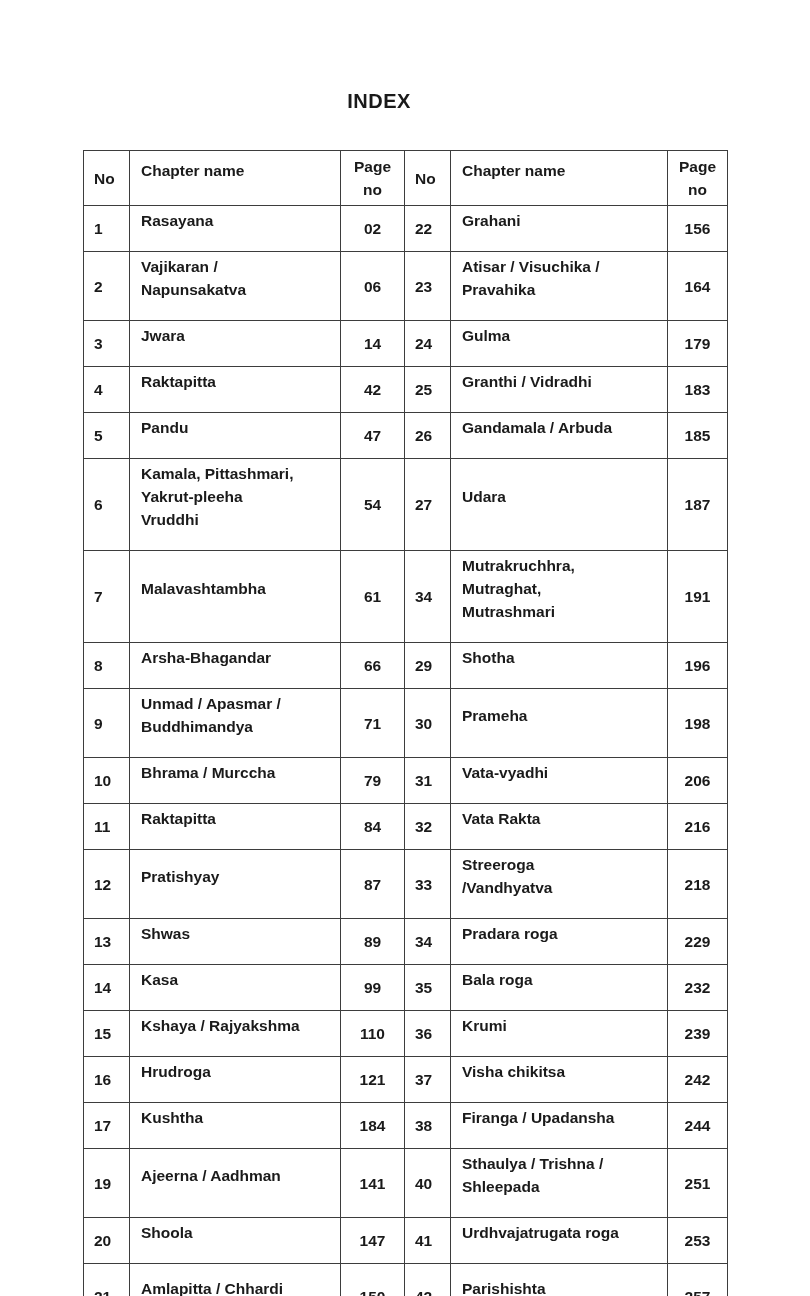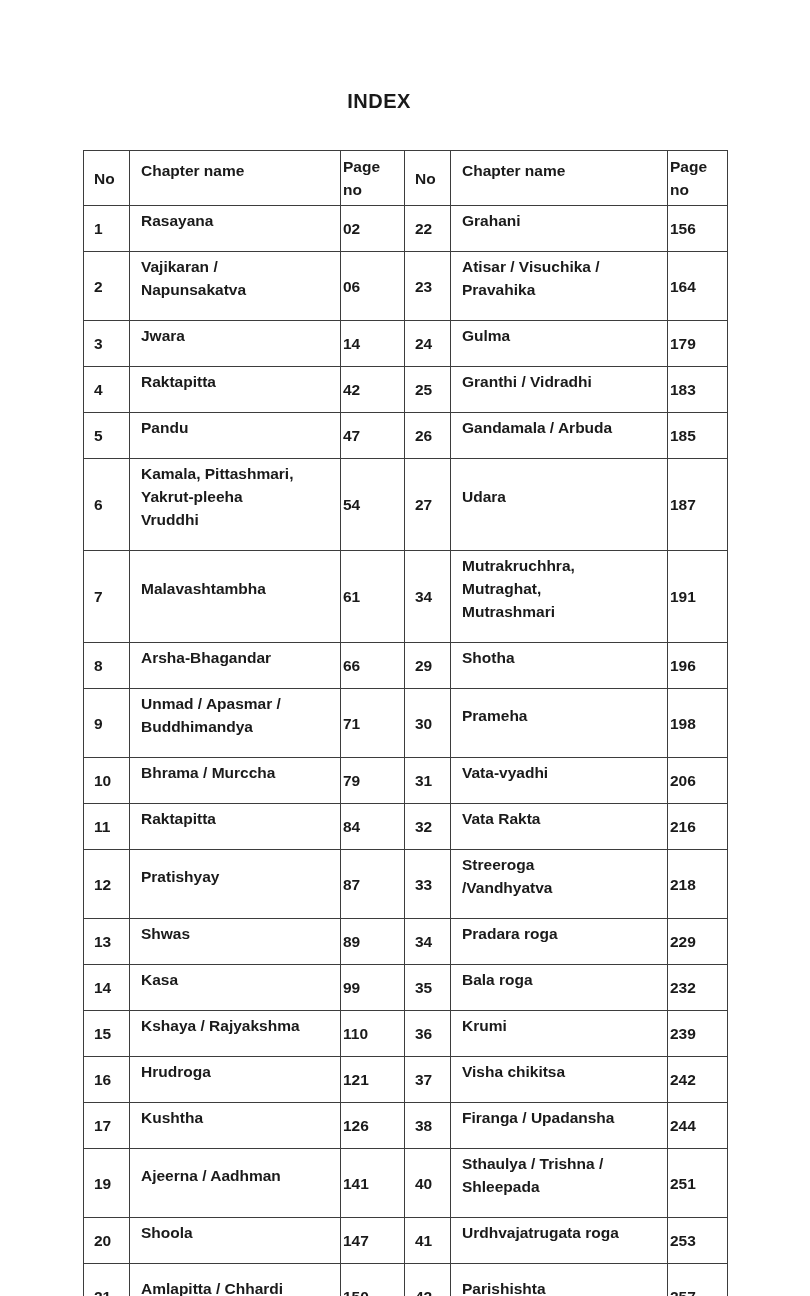--- a/index.html
+++ b/index.html
@@ -43,21 +43,21 @@
     white-space: pre-line;
     overflow: hidden;
   }
   thead tr { height: 55px; }
   tr.lines-1 { height: 41px; }
   tr.lines-2 { height: 53px; }
   tr.lines-3 { height: 73px; }
   tbody tr:last-child { height: 66px; }
   .col-no      { text-align: left;   padding: 3px 2px 3px 10px; }
   .col-chapter { text-align: left;   padding: 3px 4px 19px 11px; }
-  .col-page    { text-align: left; padding: 3px 2px; }
+  .col-page    { text-align: center; padding: 3px 2px; }
   .page-footer {
     margin-top: 10px;
     text-align: center;
     font-family: "Liberation Serif", serif;
     font-size: 25px;
     font-weight: bold;
   }
 </style>
 </head>
 <body>
@@ -218,21 +218,21 @@
           <td class="col-no">16</td>
           <td class="col-chapter">Hrudroga</td>
           <td class="col-page">121</td>
           <td class="col-no">37</td>
           <td class="col-chapter">Visha chikitsa</td>
           <td class="col-page">242</td>
         </tr>
         <tr class="lines-1">
           <td class="col-no">17</td>
           <td class="col-chapter">Kushtha</td>
-          <td class="col-page">126</td>
+          <td class="col-page">184</td>
           <td class="col-no">38</td>
           <td class="col-chapter">Firanga / Upadansha</td>
           <td class="col-page">244</td>
         </tr>
         <tr class="lines-2">
           <td class="col-no">19</td>
           <td class="col-chapter">Ajeerna / Aadhman</td>
           <td class="col-page">141</td>
           <td class="col-no">40</td>
           <td class="col-chapter">Sthaulya / Trishna /

